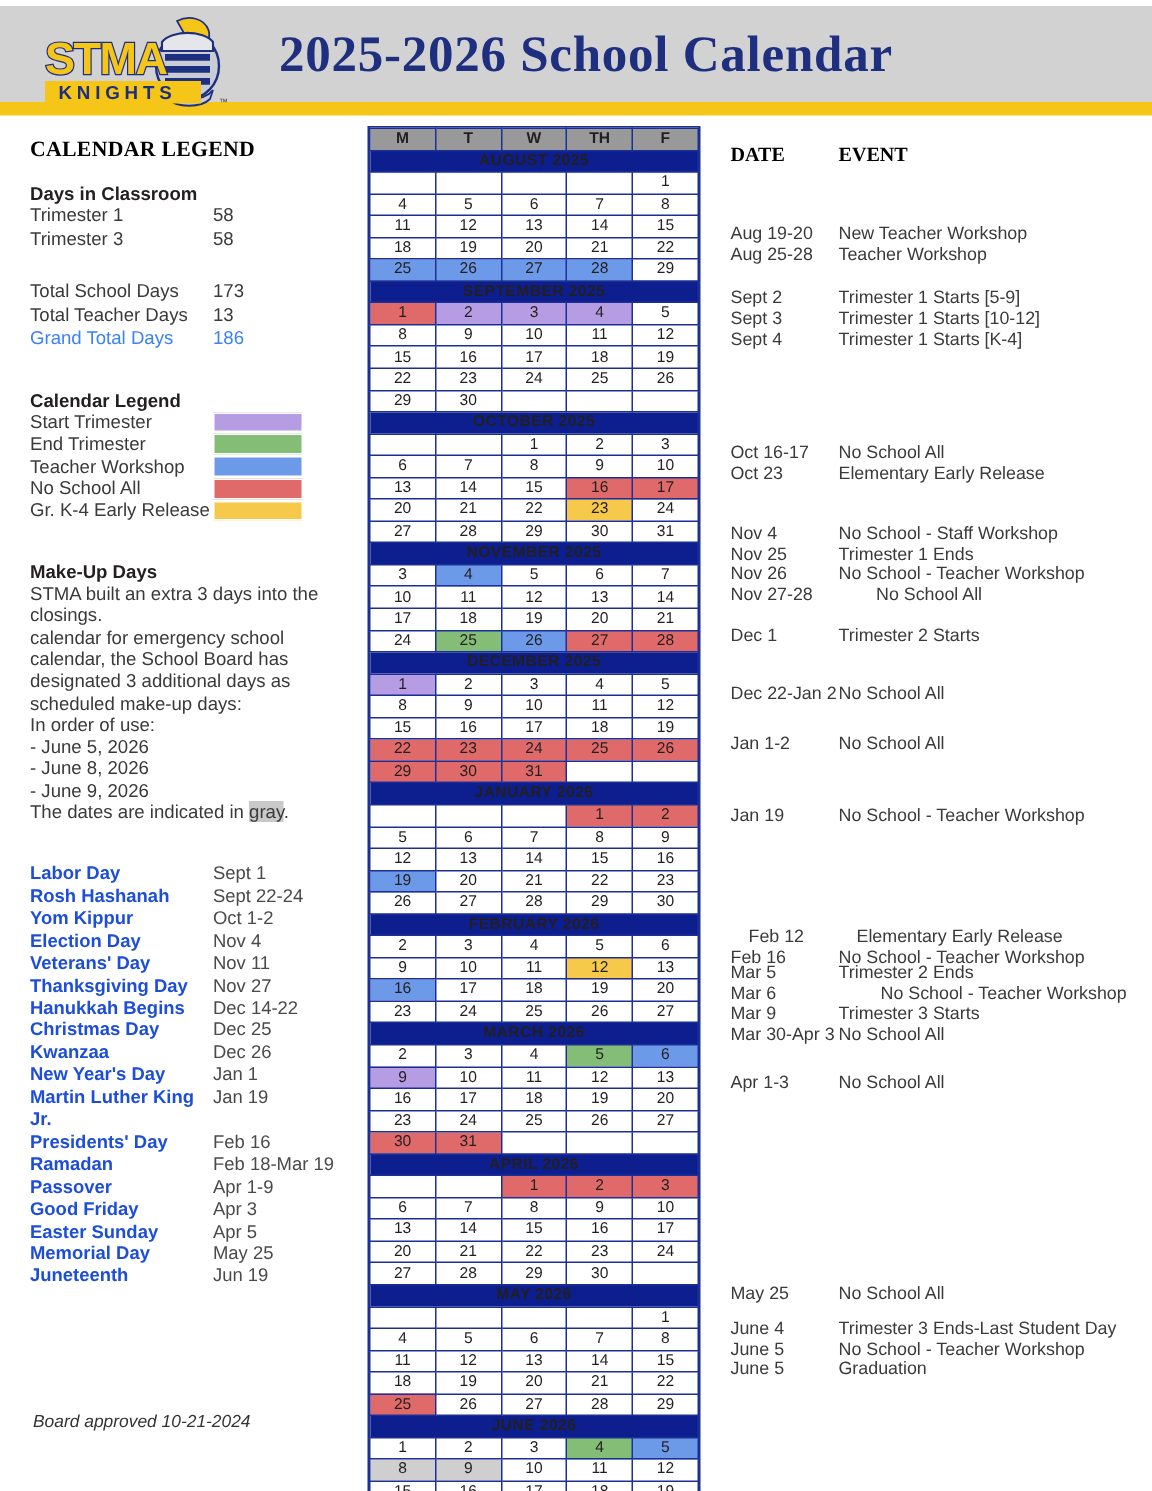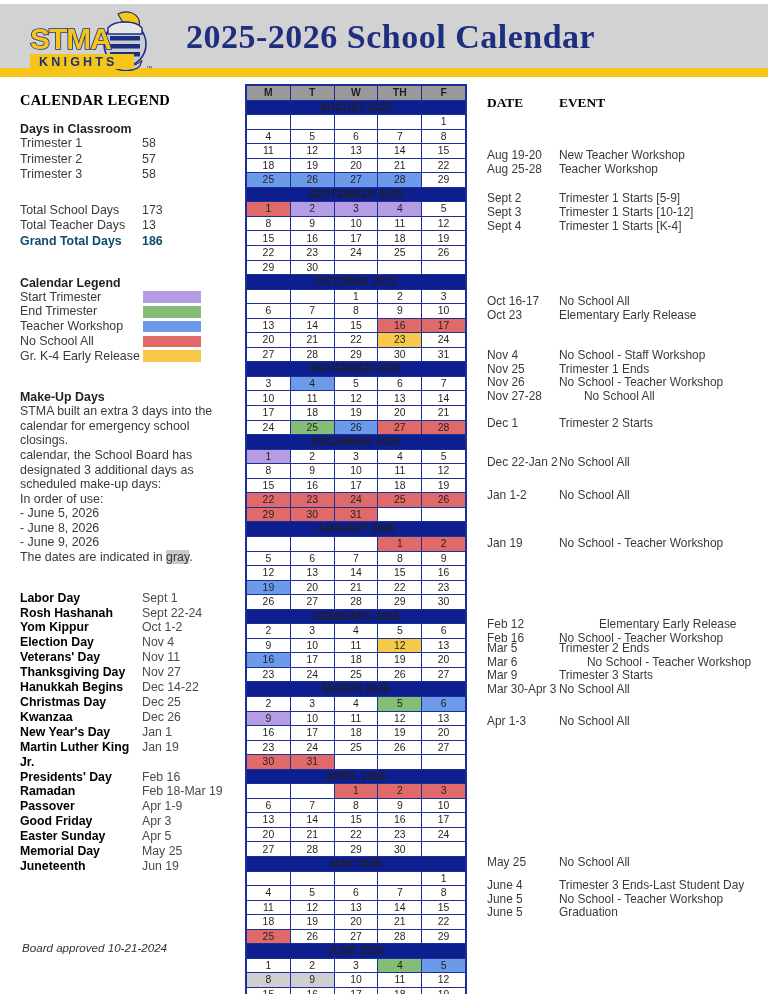--- a/index.html
+++ b/index.html
@@ -36,35 +36,35 @@
   #left { position:absolute; left:20px; top:92px; width:212px; }
   .lg-title {
     font-family:"Liberation Serif", serif;
     font-size:14.5px; font-weight:bold; letter-spacing:.2px;
     color:#000; margin-bottom:13px;
   }
   .sec-head { font-size:12.4px; font-weight:bold; color:#231f20; }
   .row2 { display:flex; font-size:12.4px; line-height:15.6px; color:#3a3a3a; }
   .row2 .k { width:122px; }
   .row2 .v { }
-  .row2.bold .k, .row2.bold .v { font-weight:bold; color:#0c4a6e; }
+  .row2.bold .k, .row2.bold .v { font-weight:normal; color:#3b82f6; }
   .gap-md { height:20px; }
   .gap-lg { height:26px; }
 
   .legend-row { display:flex; align-items:center; font-size:12.4px; line-height:14.8px; color:#3a3a3a; }
   .legend-row .lk { width:122px; }
   .legend-sw { width:58px; height:11.5px; border:1px solid #ffffff; }
 
   #makeup { font-size:12.4px; line-height:14.6px; color:#3a3a3a; }
   #makeup .mh { font-weight:bold; color:#231f20; }
   .gray-hl { background:#c9c9c9; }
 
   #holidays { }
   .hol-row { display:flex; font-size:12.3px; line-height:14.9px; }
-  .hol-row .hn { width:122px; font-weight:bold; color:#000000; }
+  .hol-row .hn { width:122px; font-weight:bold; color:#1d4ed8; }
   .hol-row .hd { color:#4a4a4a; }
 
   #approved {
     position:absolute; left:22px; top:941px;
     font-size:11.6px; font-style:italic; color:#333;
   }
 
   
   #calendar {
     position:absolute; left:245px; top:84px; width:222px;
@@ -144,24 +144,20 @@
 
   <div class="lg-title">CALENDAR LEGEND</div>
 
   <div class="sec-head">Days in Classroom</div>
   <div id="dic-rows">
       <div class="row2">
         <div class="k">Trimester 1</div>
         <div class="v">58</div>
       </div>
       <div class="row2">
-        <div class="k">Trimester 2</div>
-        <div class="v">57</div>
-      </div>
-      <div class="row2">
         <div class="k">Trimester 3</div>
         <div class="v">58</div>
       </div>
     </div>
 
   <div class="gap-md"></div>
   <div id="totals-rows">
       <div class="row2">
         <div class="k">Total School Days</div>
         <div class="v">173</div>
@@ -199,22 +195,22 @@
         <div class="lk">Gr. K-4 Early Release</div>
         <div class="legend-sw" style="background: rgb(247, 201, 75);"></div>
       </div>
     </div>
 
   <div class="gap-lg"></div>
   <div id="makeup">
     <div class="mh">Make-Up Days</div>
     <div id="makeup-lines">
         <div>STMA built an extra 3 days into the</div>
+        <div>closings.</div>
         <div>calendar for emergency school</div>
-        <div>closings.</div>
         <div>calendar, the School Board has</div>
         <div>designated 3 additional days as</div>
         <div>scheduled make-up days:</div>
         <div>In order of use:</div>
         <div>- June 5, 2026</div>
         <div>- June 8, 2026</div>
         <div>- June 9, 2026</div>
       </div>
     <div>
       <span>The dates are indicated in </span><span class="gray-hl">gray</span><span>.</span>
@@ -762,21 +758,21 @@
       <div class="ee">No School All</div>
     </div>
     <div class="ev-row" style="position: absolute; left: 0px; top: 393px;">
       <div class="ed">Jan 1-2</div>
       <div class="ee">No School All</div>
     </div>
     <div class="ev-row" style="position: absolute; left: 0px; top: 441px;">
       <div class="ed">Jan 19</div>
       <div class="ee">No School - Teacher Workshop</div>
     </div>
-    <div class="ev-row" style="position: absolute; left: 0px; top: 522px; gap: 40px;">
+    <div class="ev-row" style="position: absolute; left: 12px; top: 522px;">
       <div class="ed">Feb 12</div>
       <div class="ee">Elementary Early Release</div>
     </div>
     <div class="ev-row" style="position: absolute; left: 0px; top: 536px;">
       <div class="ed">Feb 16</div>
       <div class="ee">No School - Teacher Workshop</div>
     </div>
     <div class="ev-row" style="position: absolute; left: 0px; top: 546px;">
       <div class="ed">Mar 5</div>
       <div class="ee">Trimester 2 Ends</div>

